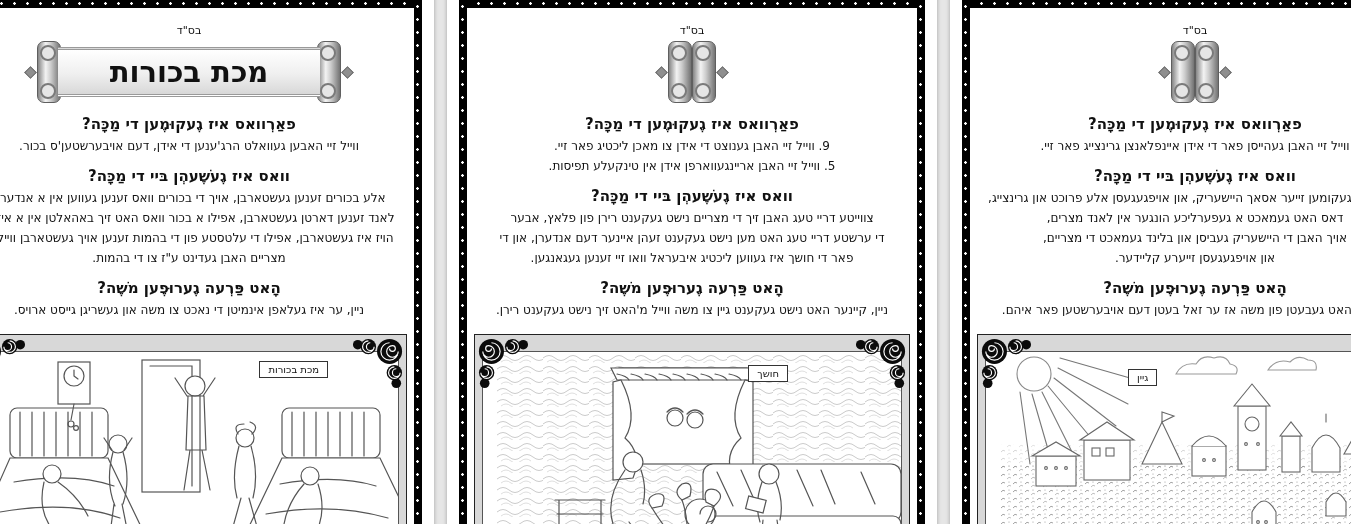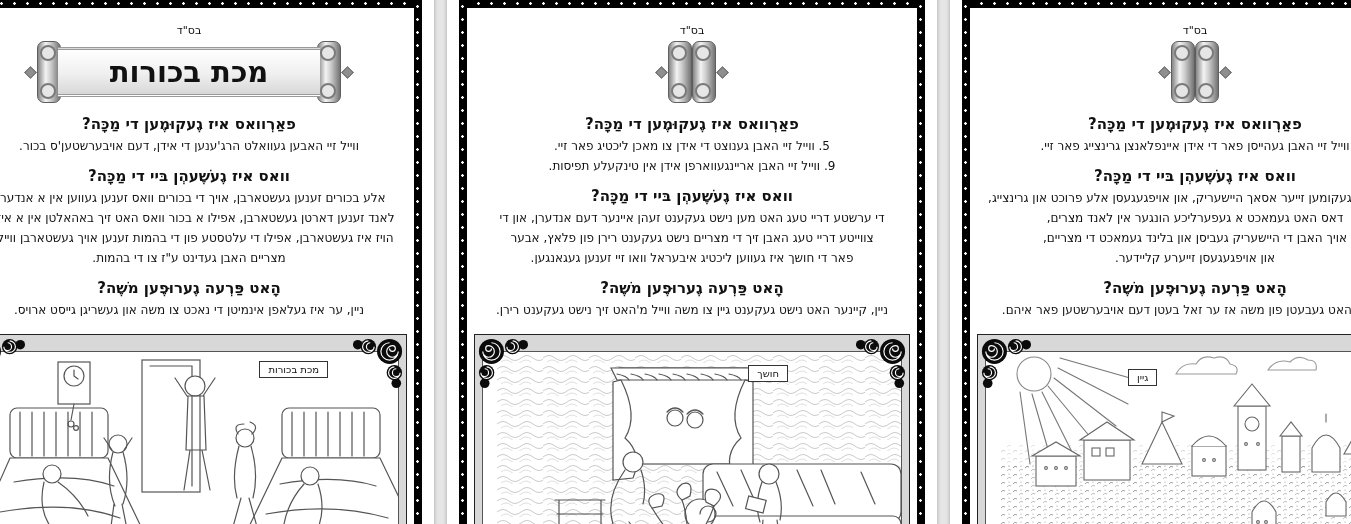--- a/index.html
+++ b/index.html
@@ -183,25 +183,25 @@
   <div class="bord brr"></div>
   <div class="content">
     <div class="bsd">בס"ד</div>
     <div class="banner">
       <div class="fleur"></div>
       <div class="scroll"></div>
       <div class="scroll"></div>
       <div class="fleur"></div>
     </div>
     <div class="q">פאַרְוואס איז גֶעקוּמֶען די מַכָּה?</div>
-    <div class="ans">5. ווייל זיי האבן גענוצט די אידן צו מאכן ליכטיג פאר זיי.</div>
-    <div class="ans">9. ווייל זיי האבן אריינגעווארפן אידן אין טינקעלע תפיסות.</div>
+    <div class="ans">9. ווייל זיי האבן גענוצט די אידן צו מאכן ליכטיג פאר זיי.</div>
+    <div class="ans">5. ווייל זיי האבן אריינגעווארפן אידן אין טינקעלע תפיסות.</div>
     <div class="q">וואס איז גֶעשֶׁעהְן בּיי די מַכָּה?</div>
+    <div class="ans">צווייטע דריי טעג האבן זיך די מצריים נישט געקענט רירן פון פלאץ, אבער</div>
     <div class="ans">די ערשטע דריי טעג האט מען נישט געקענט זעהן איינער דעם אנדערן, און די</div>
-    <div class="ans">צווייטע דריי טעג האבן זיך די מצריים נישט געקענט רירן פון פלאץ, אבער</div>
     <div class="ans">פאר די חושך איז געווען ליכטיג איבעראל וואו זיי זענען געגאנגען.</div>
     <div class="q">הָאט פַּרְעה גֶערוּפֶען משֶׁה?</div>
     <div class="ans">ניין, קיינער האט נישט געקענט גיין צו משה ווייל מ'האט זיך נישט געקענט רירן.</div>
 
     <div class="illus">
       <svg class="corner c-tl" viewBox="0 0 54 54">
           <g fill="#0b0b0b">
             <circle cx="15" cy="15" r="13"></circle>
             <circle cx="37" cy="10" r="8"></circle>
             <circle cx="10" cy="37" r="8"></circle>

